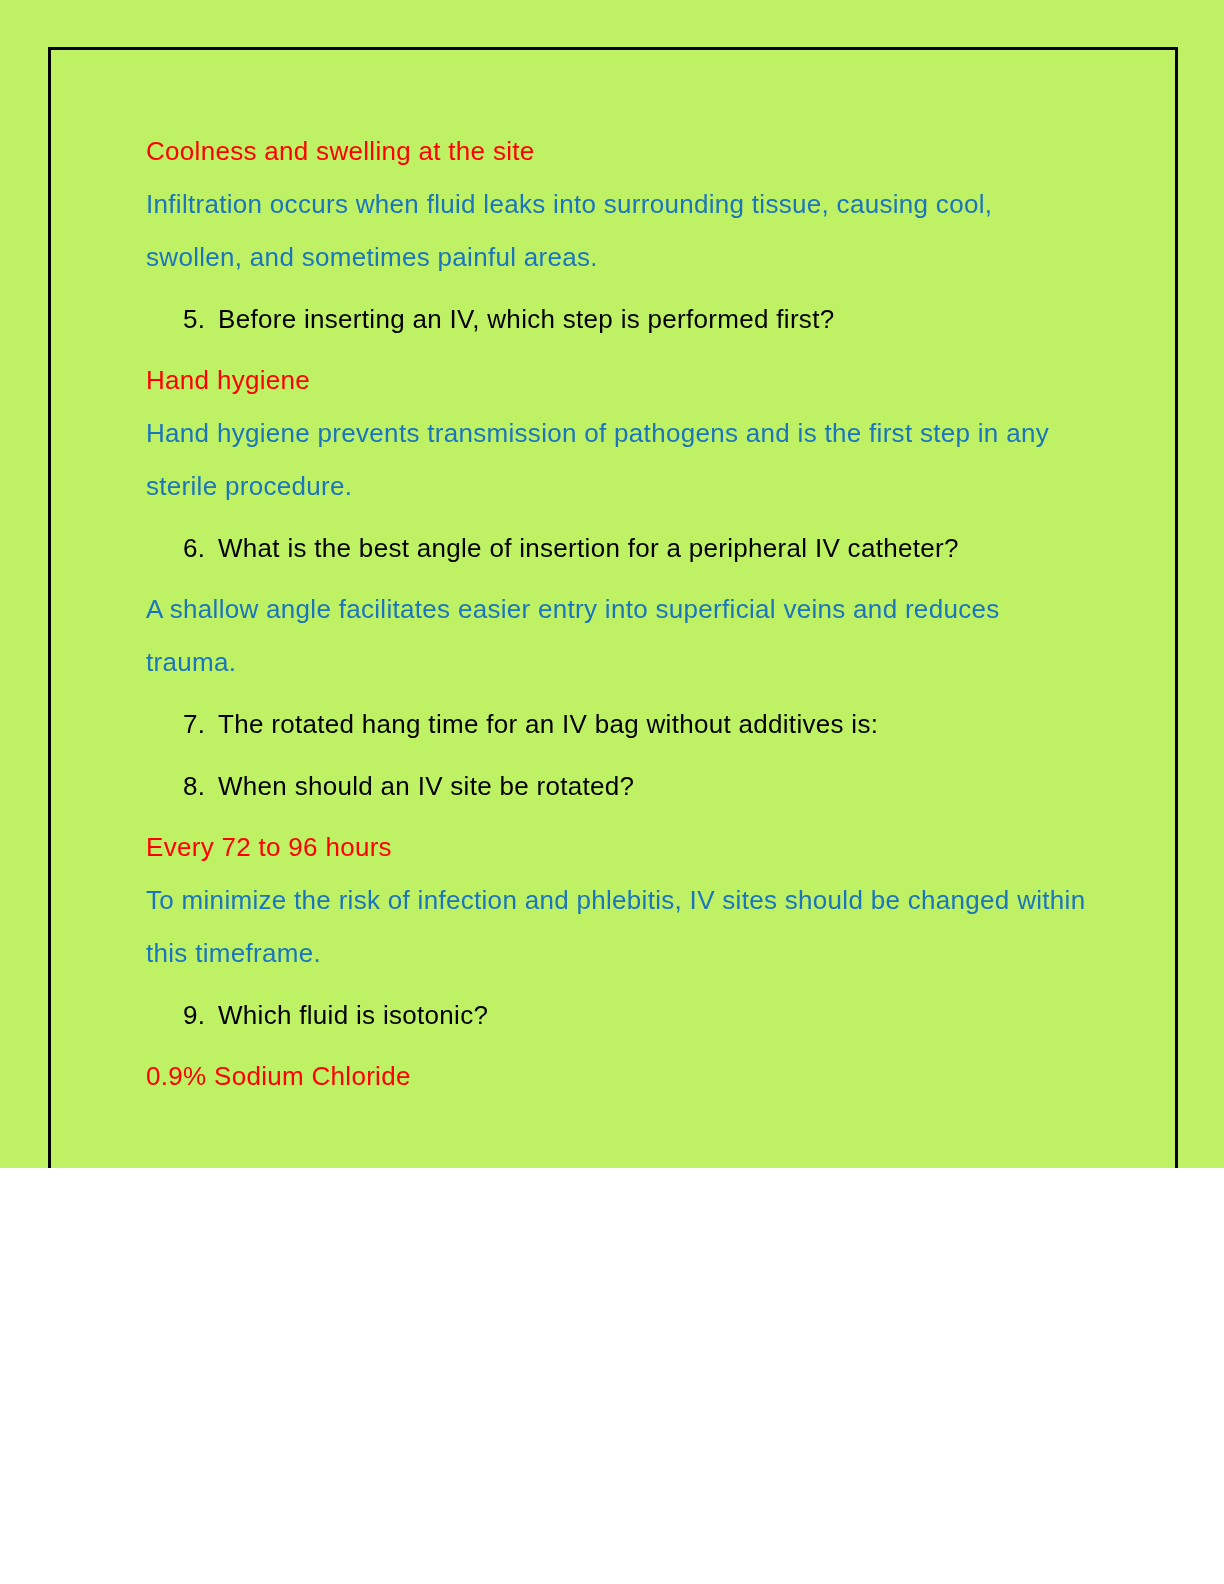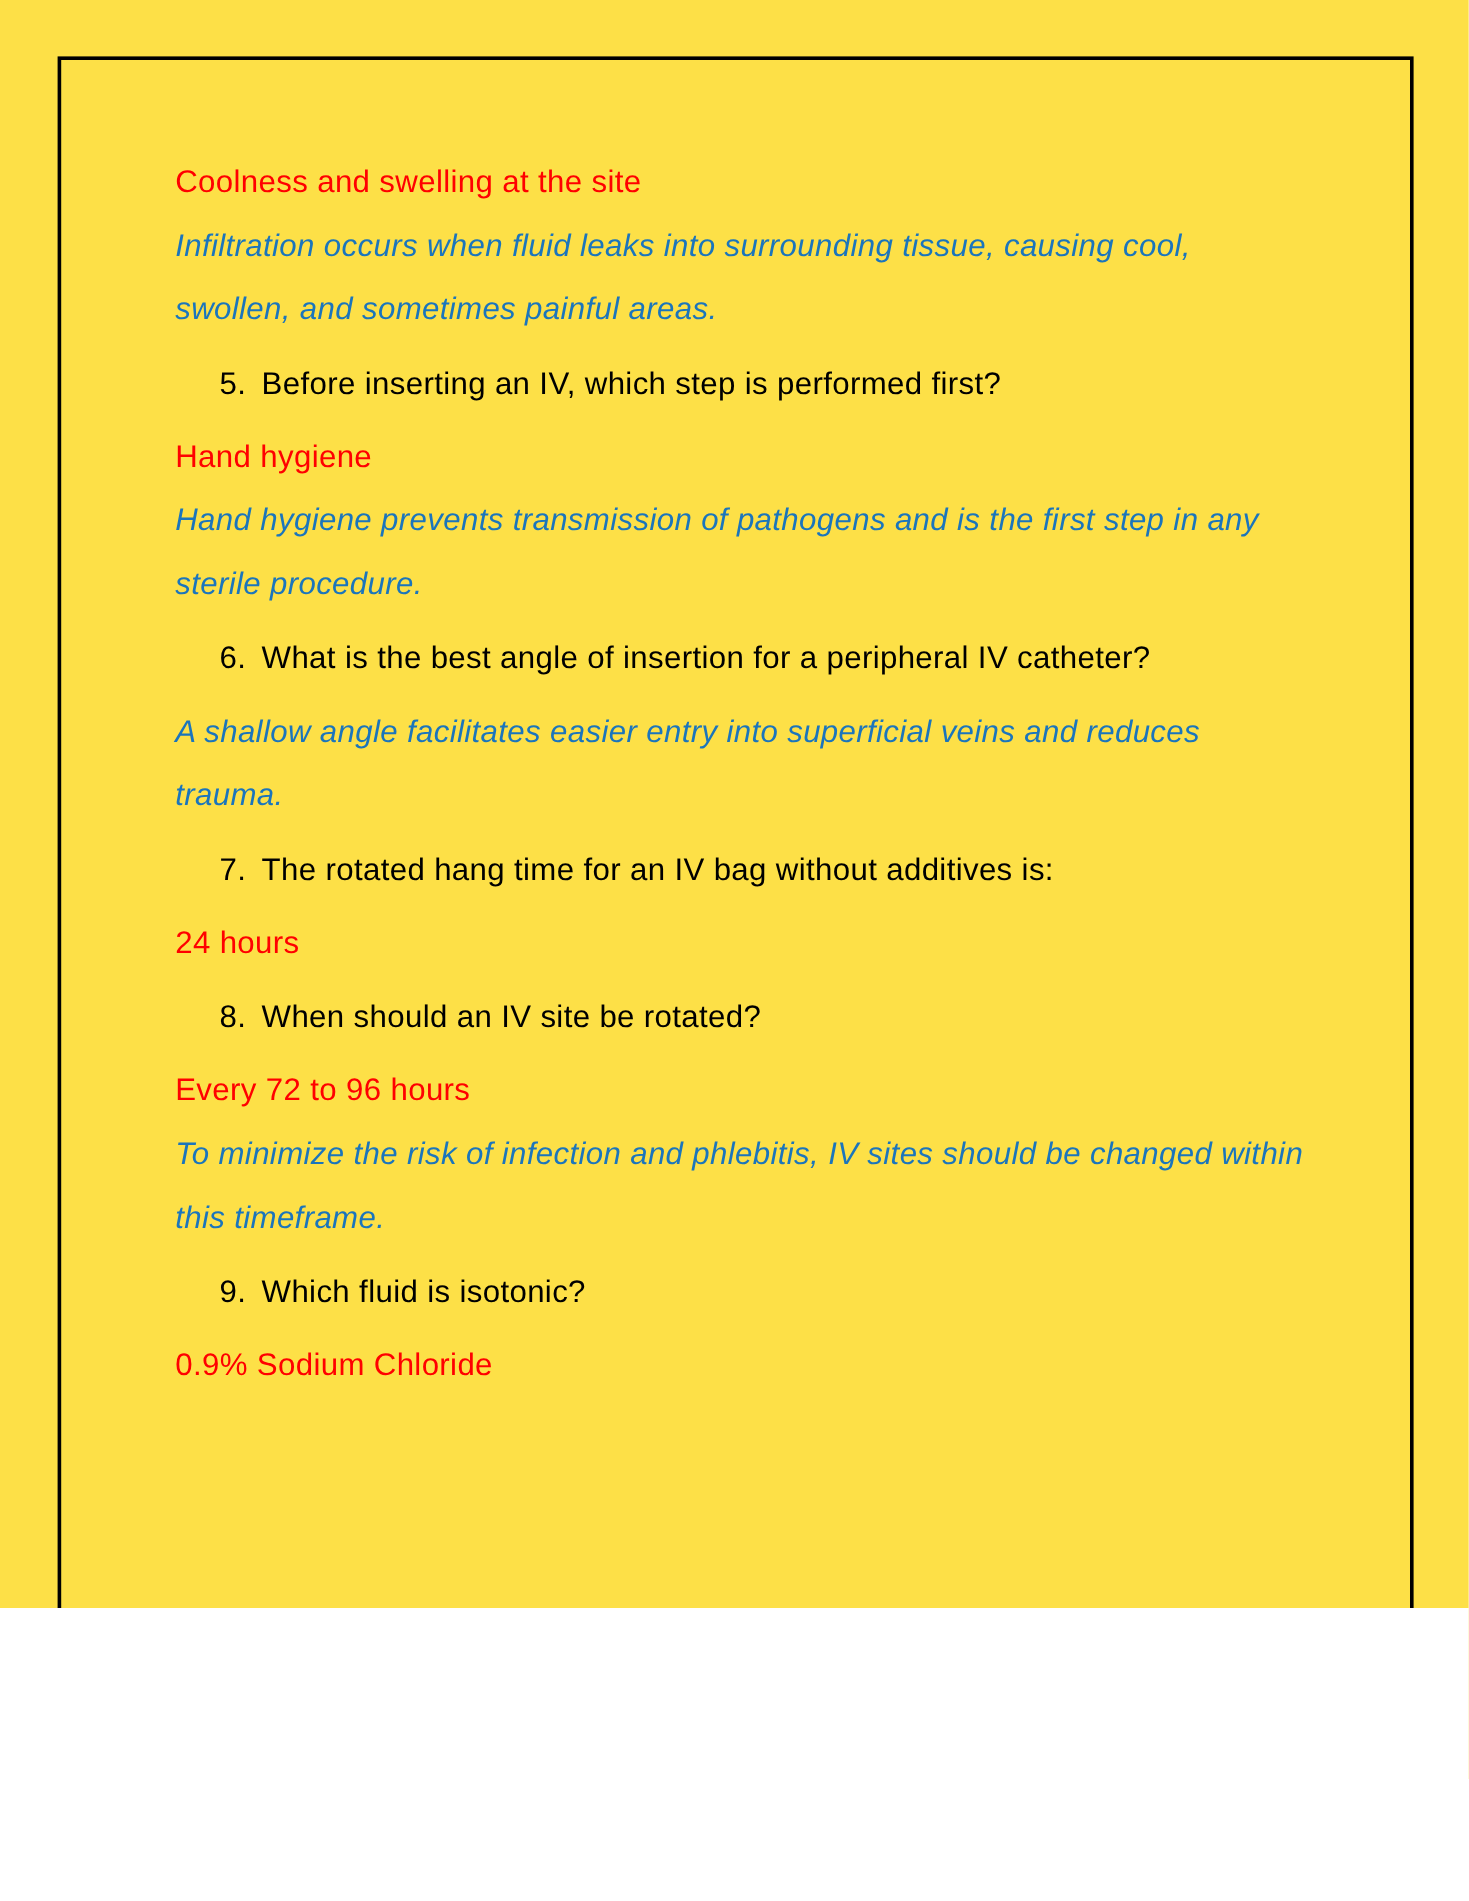--- a/index.html
+++ b/index.html
@@ -3,22 +3,22 @@
 <meta charset="utf-8">
 <style>
   * { margin: 0; padding: 0; box-sizing: border-box; }
   html, body {
     background: #ffffff;
     font-family: "Liberation Sans", sans-serif;
   }
   .page {
     position: relative;
     width: 1224px;
-    height: 1340px;
-    background: #fde047;
+    height: 1168px;
+    background: #bef264;
     overflow: hidden;
     padding-left: 20px;
   }
   .frame {
     position: absolute;
     left: 48px;
     top: 47px;
     width: 1130px;
     height: 1489px;
     border: 3px solid #000000;
@@ -31,21 +31,20 @@
     font-size: 26px;
     line-height: 53px;
     letter-spacing: 0.3px;
   }
   p.answer {
     color: #ff0000;
     margin: 0;
   }
   p.explanation {
     color: #1b75bc;
-    font-style: italic;
     margin: 0;
   }
   p.question {
     color: #000000;
     margin: 9px 0 8px 0;
     padding-left: 37px;
     display: flex;
   }
   .qnum {
     flex: 0 0 auto;
@@ -75,21 +74,20 @@
       <p class="question">
         <span class="qnum">6.</span>
         <span class="qtext">What is the best angle of insertion for a peripheral IV catheter?</span>
       </p>
       <p class="explanation">A shallow angle facilitates easier entry into superficial veins and reduces trauma.</p>
 
       <p class="question">
         <span class="qnum">7.</span>
         <span class="qtext">The rotated hang time for an IV bag without additives is:</span>
       </p>
-      <p class="answer">24 hours</p>
 
       <p class="question">
         <span class="qnum">8.</span>
         <span class="qtext">When should an IV site be rotated?</span>
       </p>
       <p class="answer">Every 72 to 96 hours</p>
       <p class="explanation">To minimize the risk of infection and phlebitis, IV sites should be changed within this timeframe.</p>
 
       <p class="question">
         <span class="qnum">9.</span>

